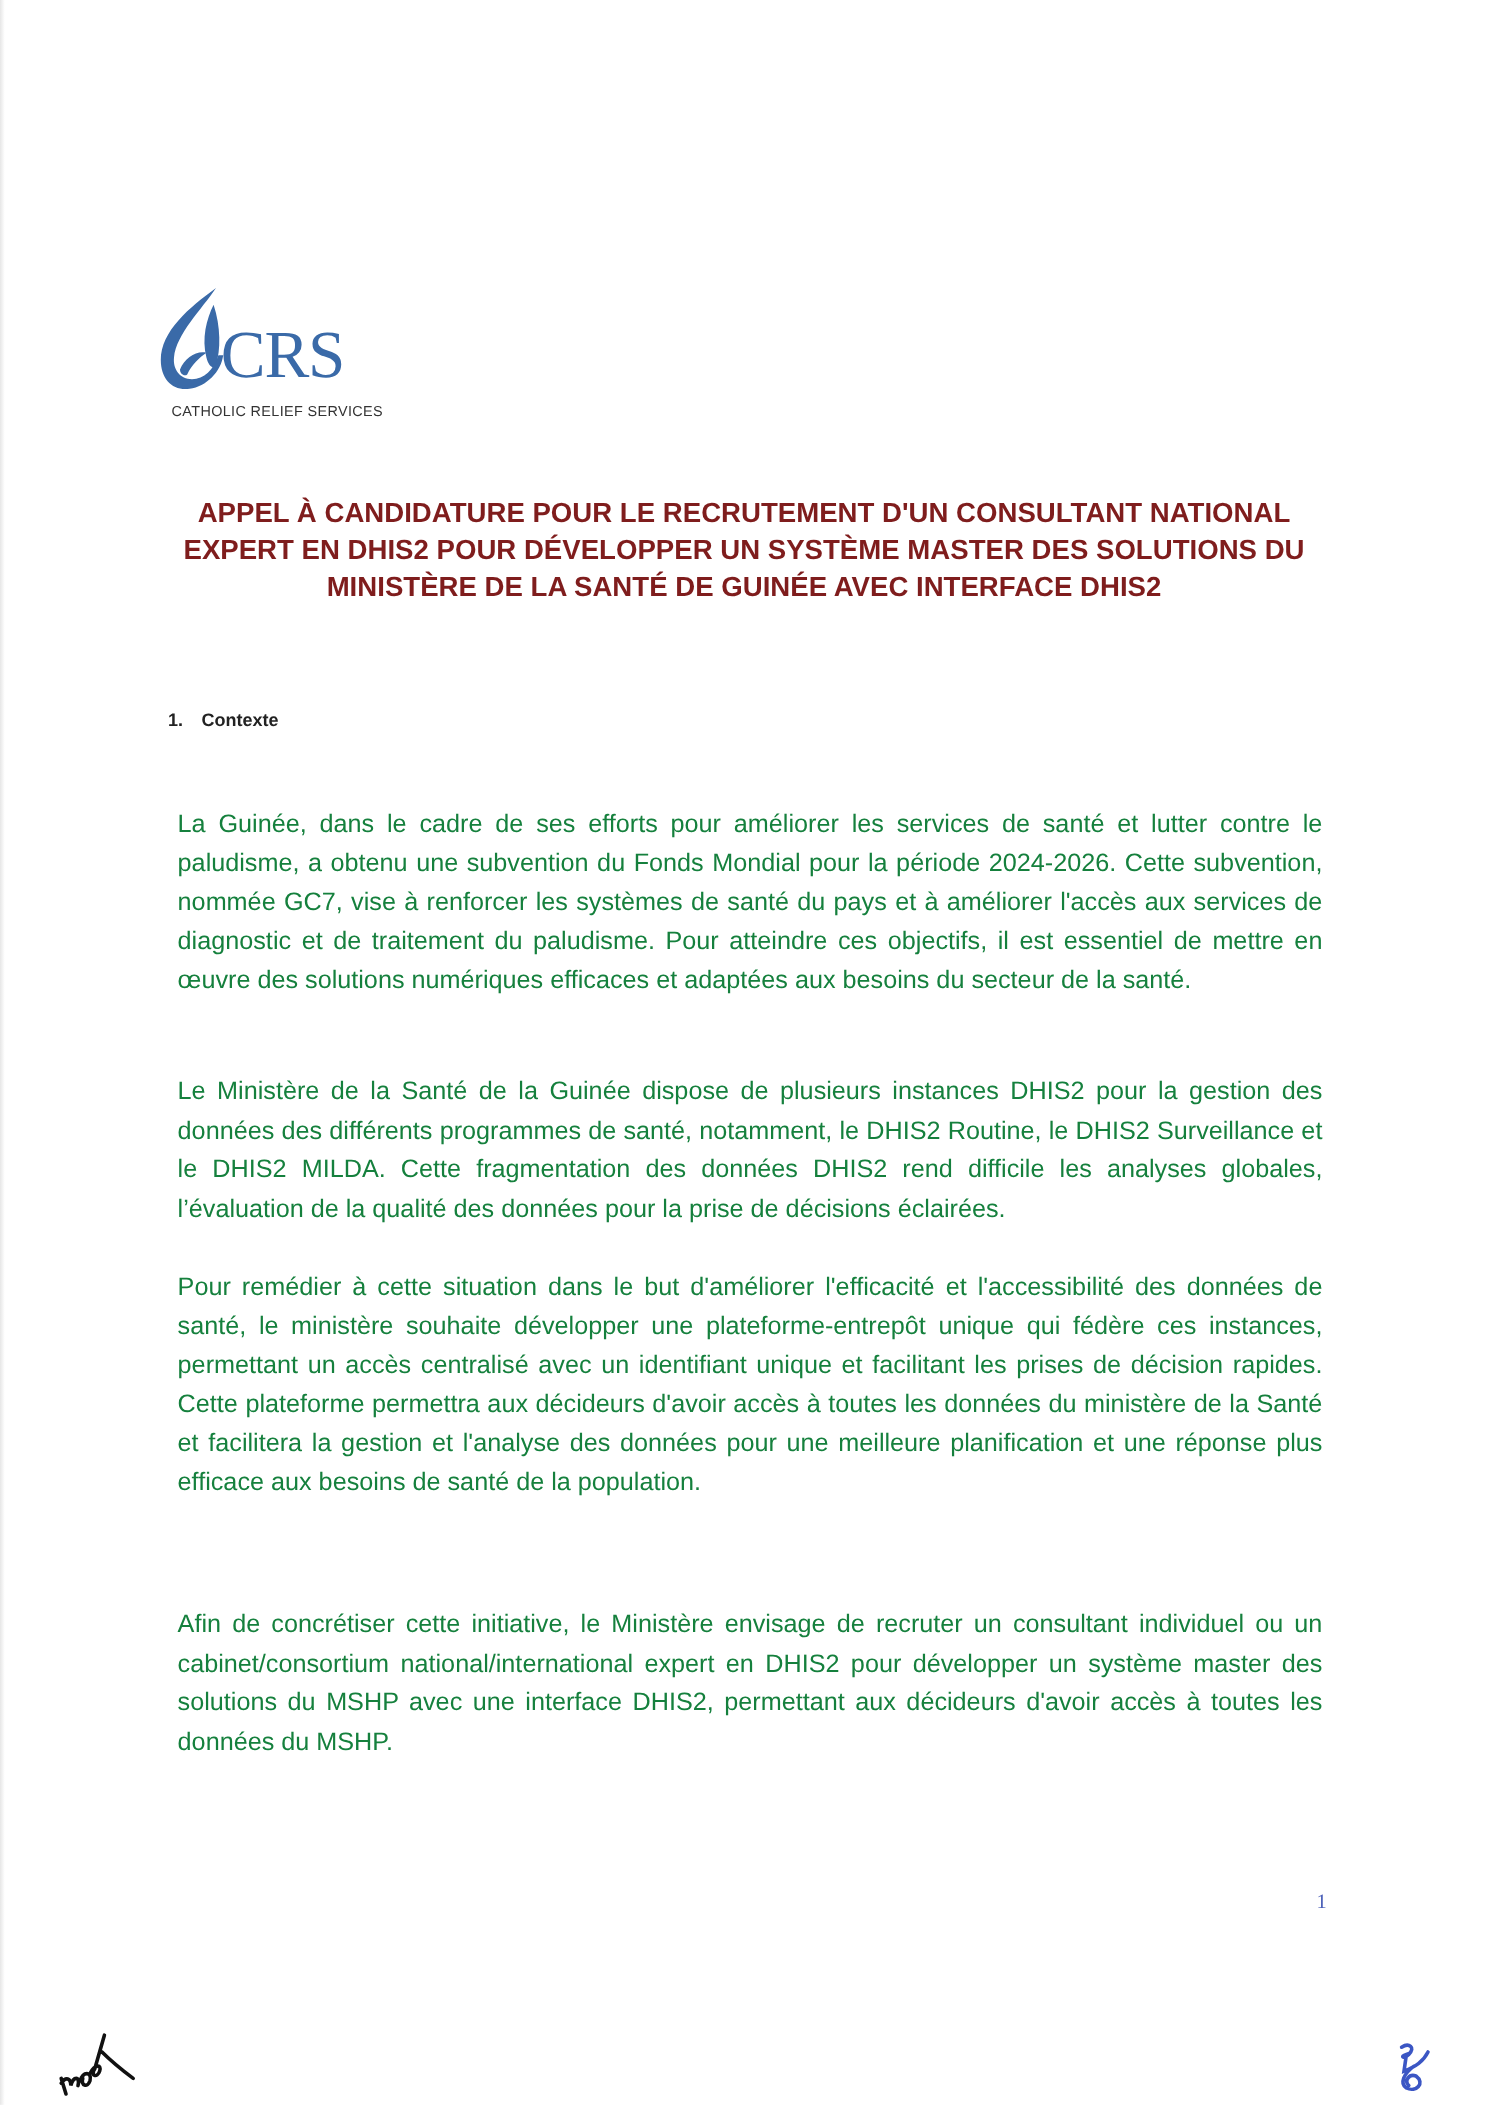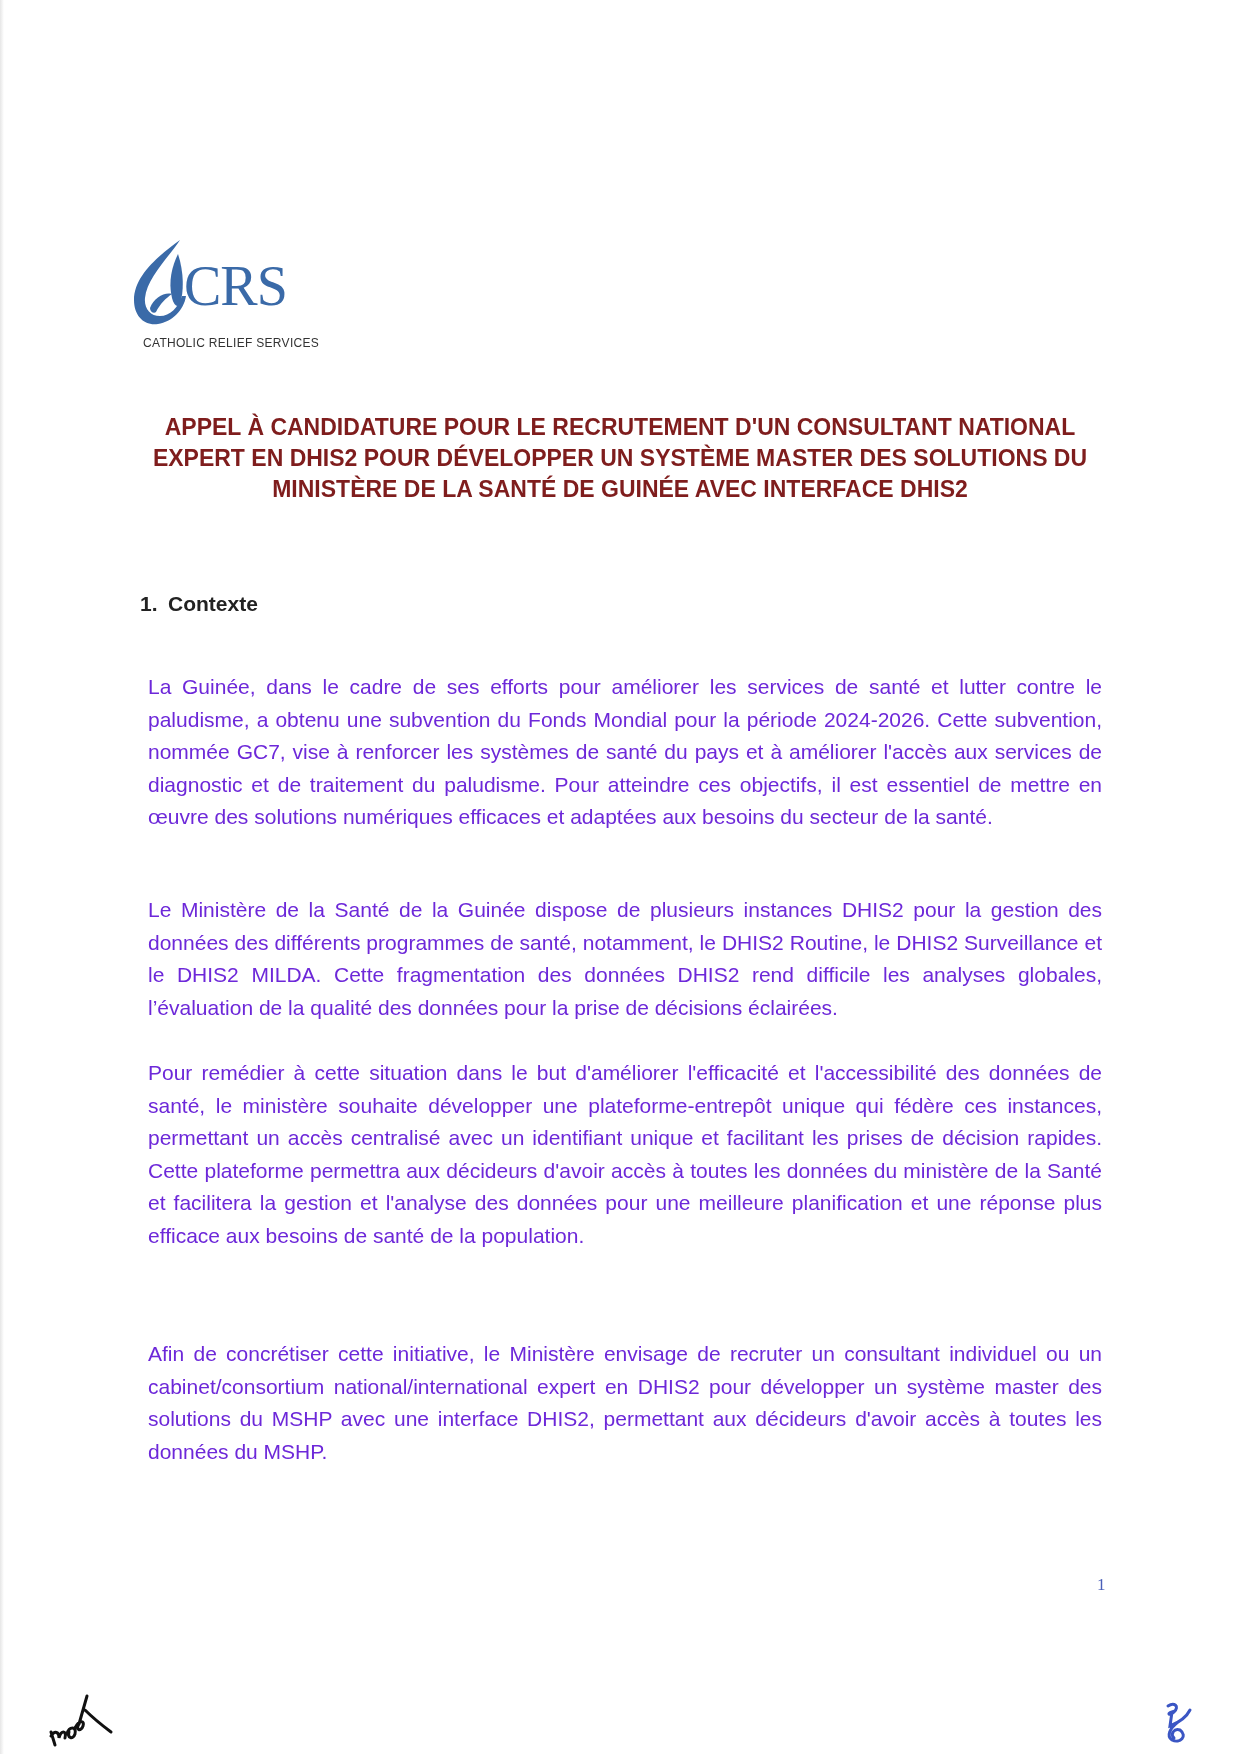--- a/index.html
+++ b/index.html
@@ -9,43 +9,43 @@
     }
     .page-edge {
       position: absolute; left: 0; top: 0; bottom: 0; width: 4px;
       background: linear-gradient(to right, #e6e6e6, #ffffff);
     }
     .logo {
       position: absolute; left: 128px; top: 236px; width: 200px; height: 120px;
     }
     .logo svg { position: absolute; left: 0; top: 0; }
     .logo-crs {
-      position: absolute; left: 56px; top: 22px;
+      position: absolute; left: 56px; top: 32px;
       font-family: "Liberation Serif", serif; font-size: 56px; color: #3a6aa8;
       letter-spacing: -1px; line-height: 1;
     }
     .logo-sub {
       position: absolute; left: 15px; top: 100px;
       font-family: "Liberation Sans", sans-serif; font-size: 12px; color: #333;
       letter-spacing: 0.3px; white-space: nowrap;
     }
     .title {
       position: absolute; left: 140px; top: 412px; width: 960px;
       text-align: center; font-weight: bold; font-size: 23px; line-height: 31px;
       color: #7f1d1d;
     }
     .section-heading {
       position: absolute; left: 140px; top: 592px;
-      font-weight: bold; font-size: 21px; color: #222;
+      font-weight: bold; font-size: 15px; color: #222;
     }
     .section-heading .num { display: inline-block; width: 28px; }
     .para {
       position: absolute; left: 148px; width: 954px;
       font-size: 21px; line-height: 32.5px; text-align: justify;
-      color: #6d28d9;
+      color: #15803d;
     }
     .p1 { top: 650px; }
     .p2 { top: 873px; }
     .p3 { top: 1036px; }
     .p4 { top: 1317px; }
     .page-number {
       position: absolute; left: 1097px; top: 1575px;
       font-family: "Liberation Serif", serif; font-size: 17px; color: #4a5fb8;
     }
     .sig-left { position: absolute; left: 45px; top: 1690px; }

